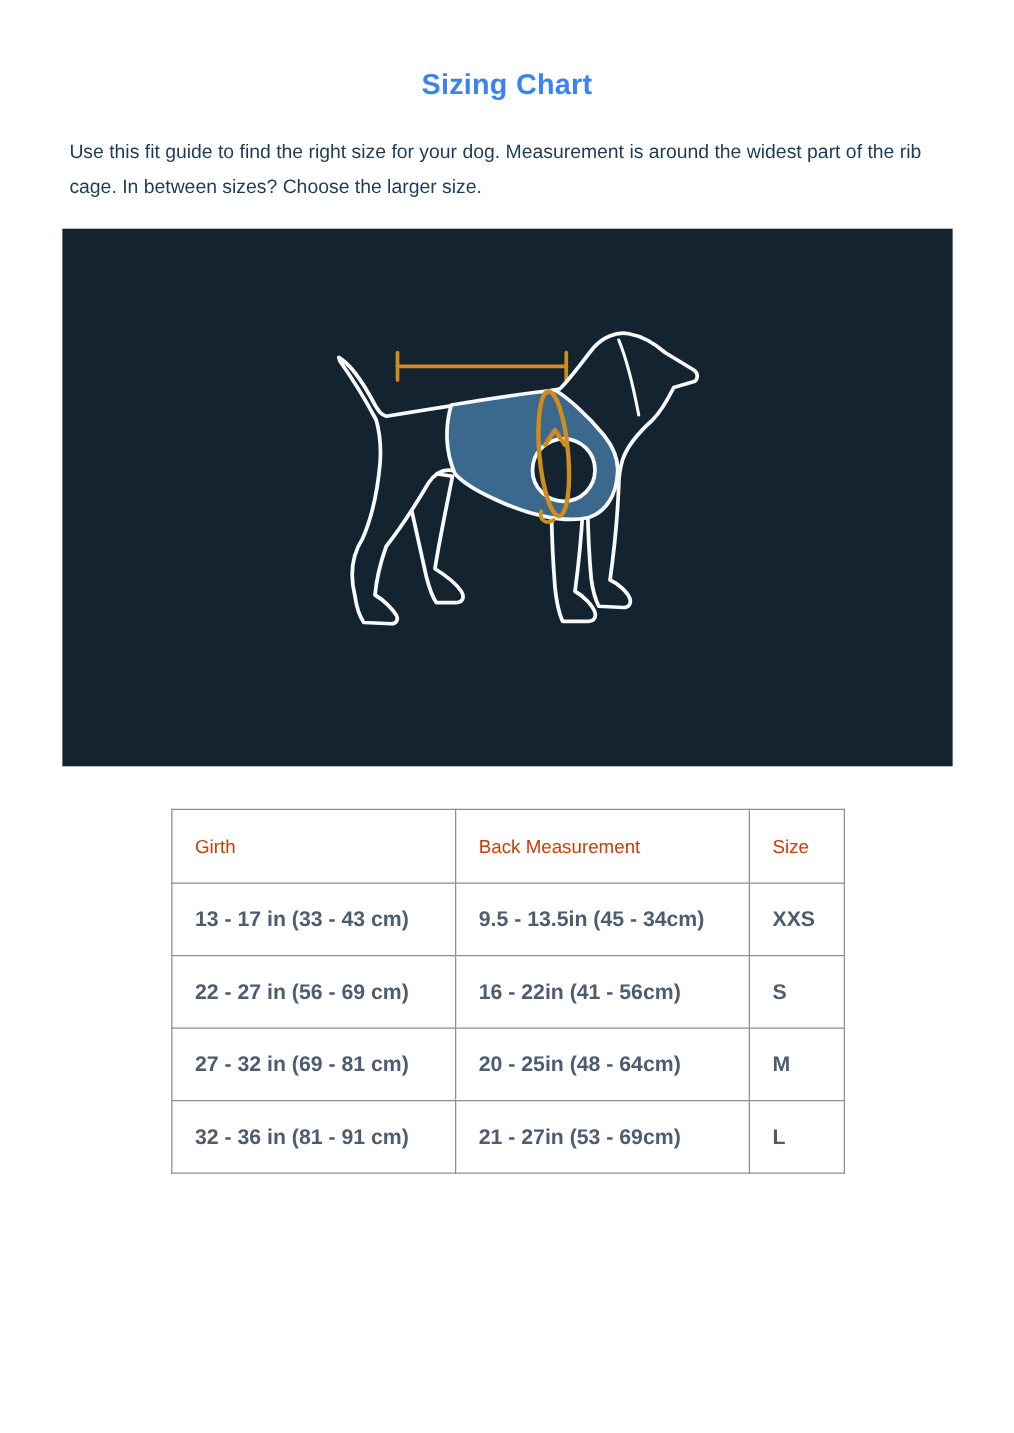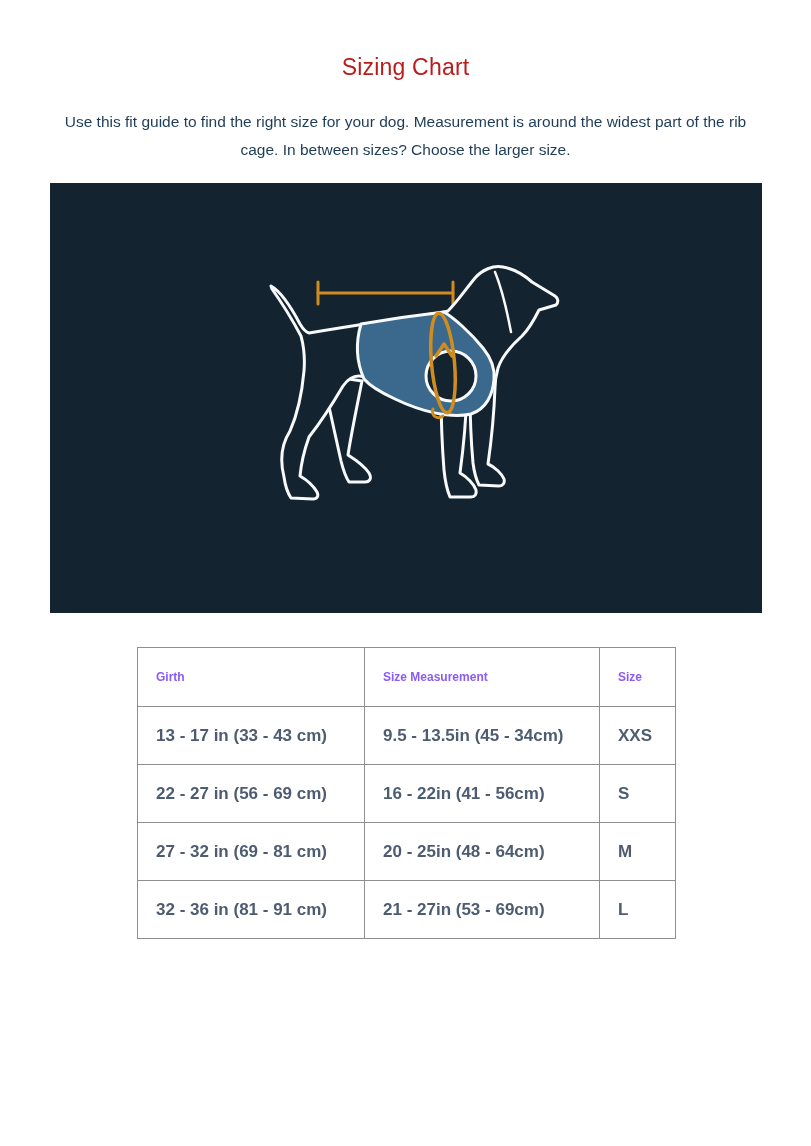--- a/index.html
+++ b/index.html
@@ -3,40 +3,40 @@
 <meta charset="utf-8">
 <style>
   html,body{margin:0;padding:0;background:#ffffff;}
   .page{
     width:811px;height:1146px;margin:0 auto;background:#ffffff;
     font-family:"Liberation Sans",sans-serif;box-sizing:border-box;
     padding-top:52px;overflow:hidden;
   }
   .title{
     margin:0;text-align:center;font-size:23px;line-height:30px;
-    font-weight:normal;color:#b91c1c;letter-spacing:.2px;
+    font-weight:bold;color:#3b82f6;letter-spacing:.2px;
   }
   .subtitle{
-    margin:26px auto 0 auto;width:700px;text-align:center;
+    margin:26px auto 0 auto;width:700px;text-align:left;
     font-size:15.5px;line-height:28px;color:#1e3c57;
   }
   .hero{
     margin:19px 0 0 50px;width:712px;height:430px;background:#132330;
   }
   .hero svg{display:block;}
   .size-table{
     border-collapse:collapse;margin:34px 0 0 137px;width:538px;
     table-layout:fixed;
   }
   .size-table th,.size-table td{
     border:1px solid #8f8f8f;text-align:left;box-sizing:border-box;
     padding:0 0 0 18px;vertical-align:middle;
   }
   .size-table th{
-    height:59px;font-size:12px;font-weight:bold;color:#8b5cf6;
+    height:59px;font-size:15px;font-weight:normal;color:#c2410c;
   }
   .size-table td{
     height:58px;font-size:17px;font-weight:bold;color:#4d5c70;
   }
   .col-girth{width:227px;}
   .col-back{width:235px;}
   .col-size{width:76px;}
 </style>
 </head>
 <body>
@@ -124,21 +124,21 @@
 
   <table class="size-table">
     <colgroup>
       <col class="col-girth">
         <col class="col-back">
         <col class="col-size">
     </colgroup>
     <thead>
       <tr id="table-head-row">
           <th>Girth</th>
-          <th>Size Measurement</th>
+          <th>Back Measurement</th>
           <th>Size</th>
         </tr>
     </thead>
     <tbody id="table-body">
         <tr>
           <td>13 - 17 in (33 - 43 cm)</td>
           <td>9.5 - 13.5in (45 - 34cm)</td>
           <td>XXS</td>
         </tr>
         <tr>

